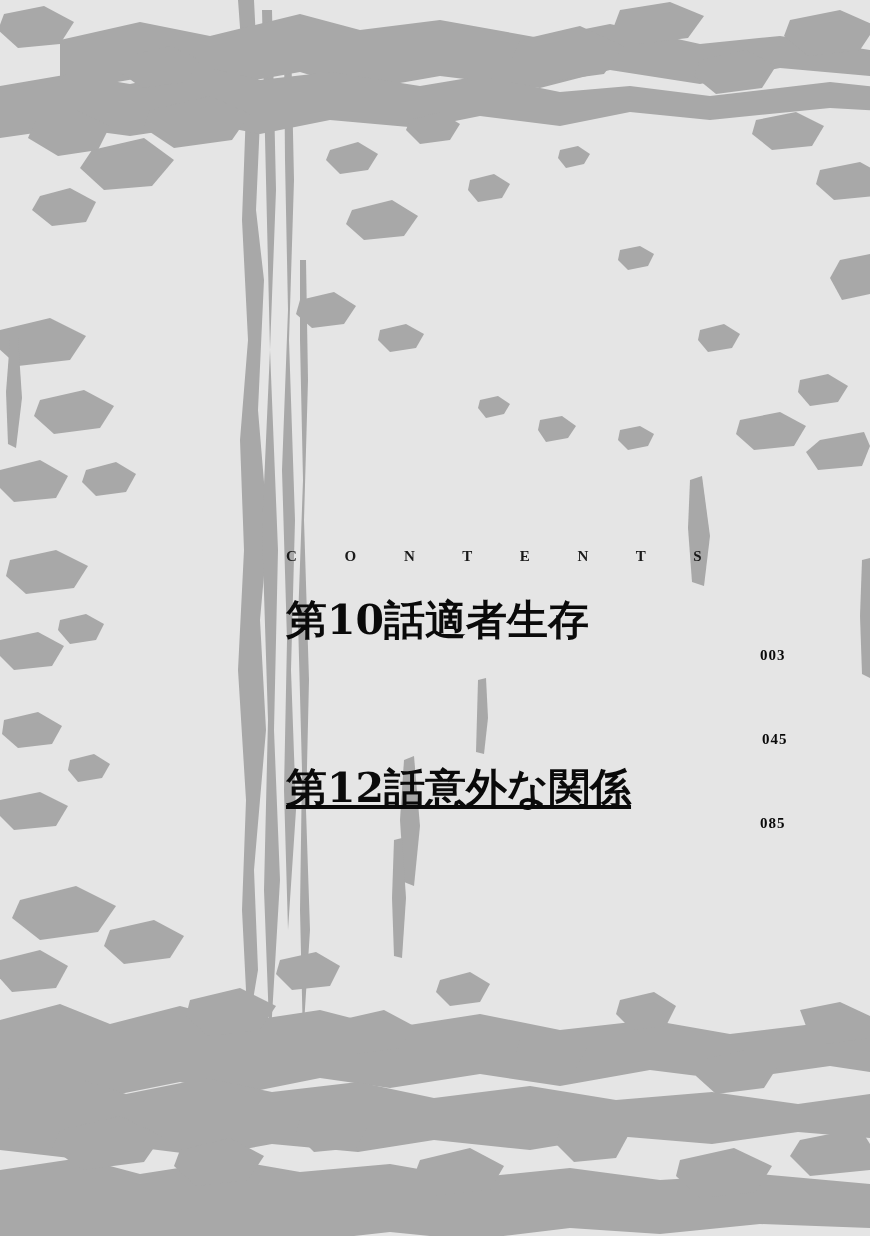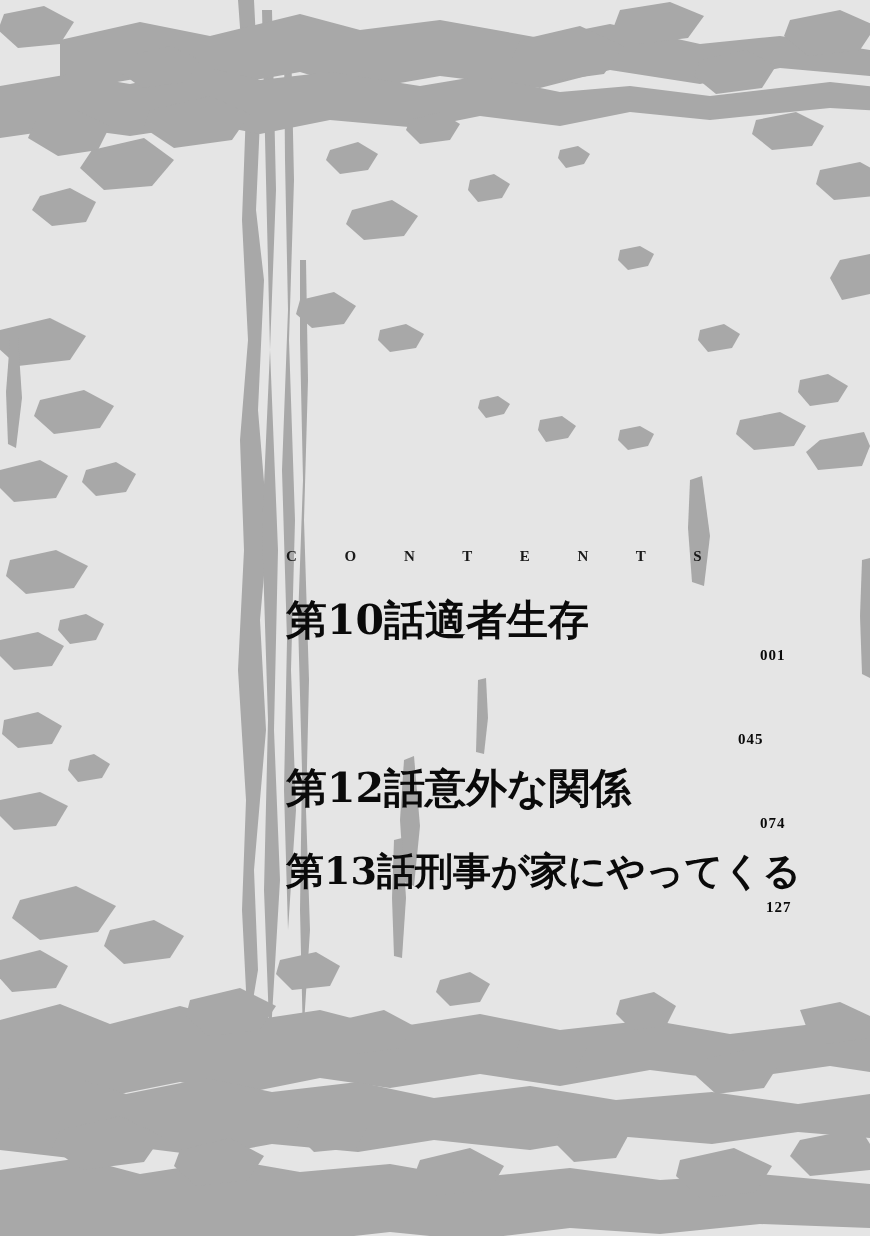--- a/index.html
+++ b/index.html
@@ -65,28 +65,28 @@
     font-family: "Liberation Serif", serif;
     font-weight: 700;
     font-size: 15px;
     color: #0a0a0a;
     letter-spacing: 1px;
     position: absolute;
     bottom: 20px;
   }
   
   .toc-row:nth-child(1) .toc-page { left: 760px; }
-  .toc-row:nth-child(2) .toc-page { left: 738px; }
+  .toc-row:nth-child(2) .toc-page { left: 762px; }
   .toc-row:nth-child(3) .toc-page { left: 760px; }
   .toc-row:nth-child(4) .toc-page { left: 766px; }
   .toc-row:nth-child(5) .toc-page { left: 766px; }
 
   .toc-row:nth-child(1) .toc-title { font-size: 41px; }
   .toc-row:nth-child(2) .toc-title { font-size: 40px; }
-  .toc-row:nth-child(3) .toc-title { font-size: 41px; }
+  .toc-row:nth-child(3) .toc-title { font-size: 41px; text-decoration: underline; }
   .toc-row:nth-child(4) .toc-title { font-size: 38px; }
   .toc-row:nth-child(5) .toc-title { font-size: 41px; }
 </style>
 </head>
 <body>
 
 <div id="page">
 
   <div id="texture">
     <svg viewBox="0 0 870 1236" preserveAspectRatio="none" xmlns="http://www.w3.org/2000/svg">
@@ -173,32 +173,28 @@
       </g>
     </svg>
   </div>
 
   <div id="contents-heading">C O N T E N T S</div>
 
   <div id="toc">
 
     <div class="toc-row">
       <span class="toc-title">第10話適者生存</span>
-      <span class="toc-page">001</span>
+      <span class="toc-page">003</span>
     </div>
 
     <div class="toc-row">
       <span class="toc-page">045</span>
     </div>
 
     <div class="toc-row">
       <span class="toc-title">第12話意外な関係</span>
-      <span class="toc-page">074</span>
+      <span class="toc-page">085</span>
     </div>
 
-    <div class="toc-row">
-      <span class="toc-title">第13話刑事が家にやってくる</span>
-      <span class="toc-page">127</span>
-    </div>
 
 
   </div>
 </div>
 
 </body></html>

